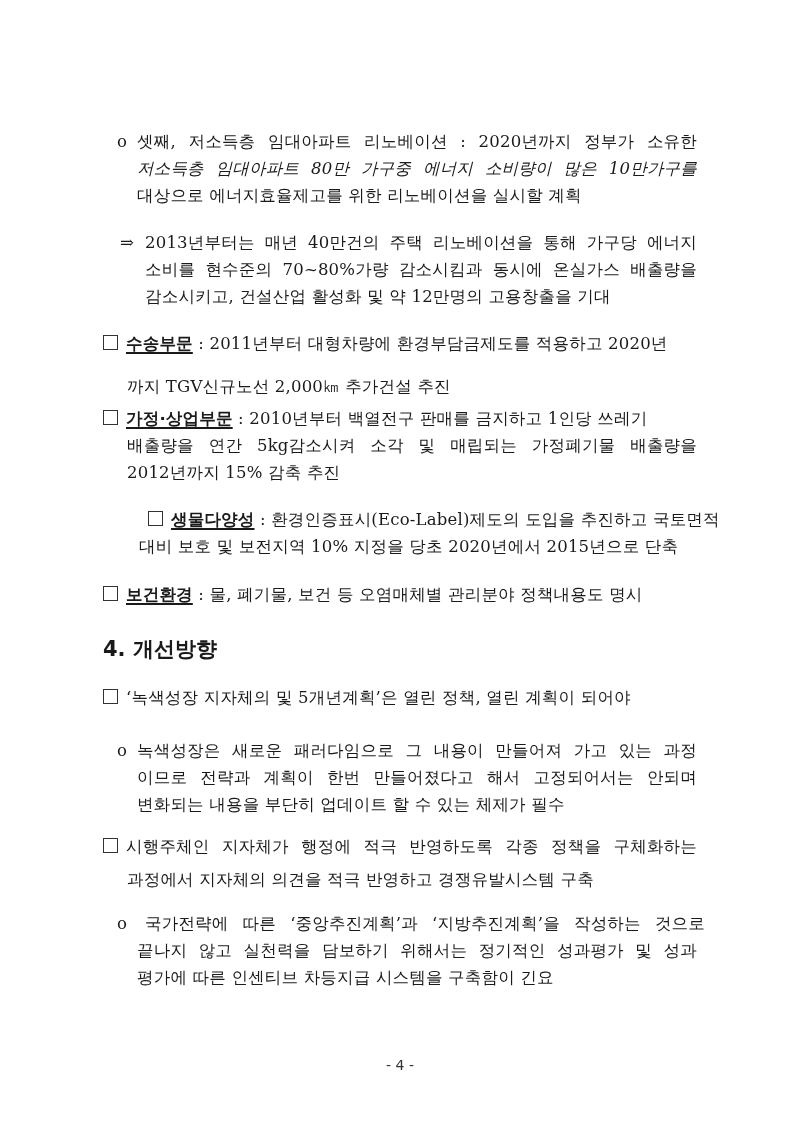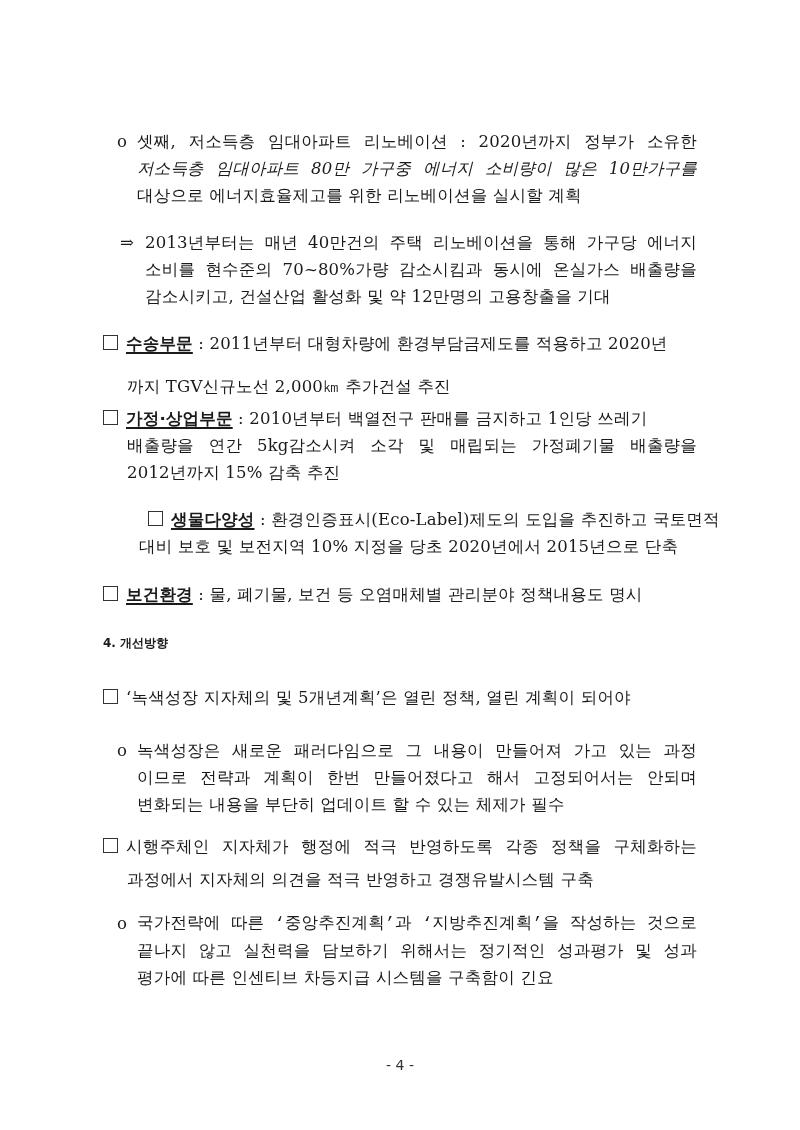--- a/index.html
+++ b/index.html
@@ -2,21 +2,21 @@
 <html><head>
 <meta charset="utf-8">
 <style>
   html, body { margin: 0; padding: 0; background: #ffffff; }
   body { width: 800px; height: 1130px; position: relative; overflow: hidden;
          font-family: "DejaVu Serif", "Liberation Serif", serif; color: #1a1a1a; }
   .line { position: absolute; font-size: 16.5px; line-height: 20px; white-space: nowrap; letter-spacing: 0.2px; }
   .justify { text-align: justify; text-align-last: justify; white-space: normal; }
   .ul { text-decoration: underline; text-underline-offset: 3px; text-decoration-thickness: 2px; font-weight: bold; font-family: "DejaVu Sans", sans-serif; }
   .box { display: inline-block; width: 13px; height: 13px; border: 1px solid #333; margin-right: 8px; vertical-align: -1px; }
-  .heading { position: absolute; font-size: 12px; font-weight: bold; font-family: "DejaVu Sans", sans-serif; }
+  .heading { position: absolute; font-size: 21px; font-weight: bold; font-family: "DejaVu Sans", sans-serif; }
   .pagenum { position: absolute; left: 0; width: 800px; text-align: center; top: 1057px; font-size: 14px; font-family: "DejaVu Sans", sans-serif; color: #333; }
 </style>
 </head>
 <body>
 
 <div>
   <span class="line" style="left:117px; top:132px;">o</span>
   <span class="line justify" style="left:137px; top:132px; width:560px;">셋째, 저소득층 임대아파트 리노베이션 : 2020년까지 정부가 소유한</span>
   <span class="line justify" style="left:137px; top:159px; width:560px;font-style:italic;">저소득층 임대아파트 80만 가구중 에너지 소비량이 많은 10만가구를</span>
   <span class="line" style="left:137px; top:186px;">대상으로 에너지효율제고를 위한 리노베이션을 실시할 계획</span>
@@ -74,18 +74,18 @@
 
 <div>
   <span class="line justify" style="left:103px; top:809px; width:594px;margin-top:28px;">
     <span class="box"></span><span>시행주체인 지자체가 행정에 적극 반영하도록 각종 정책을 구체화하는</span>
   </span>
   <span class="line" style="left:127px; top:870px;">과정에서 지자체의 의견을 적극 반영하고 경쟁유발시스템 구축</span>
 </div>
 
 <div>
   <span class="line" style="left:117px; top:914px;">o</span>
-  <span class="line justify" style="left:137px; top:914px; width:560px;font-family:Liberation Mono, monospace;">국가전략에 따른 ‘중앙추진계획’과 ‘지방추진계획’을 작성하는 것으로</span>
+  <span class="line justify" style="left:145px; top:914px; width:560px;">국가전략에 따른 ‘중앙추진계획’과 ‘지방추진계획’을 작성하는 것으로</span>
   <span class="line justify" style="left:137px; top:941px; width:560px;">끝나지 않고 실천력을 담보하기 위해서는 정기적인 성과평가 및 성과</span>
   <span class="line" style="left:137px; top:968px;">평가에 따른 인센티브 차등지급 시스템을 구축함이 긴요</span>
 </div>
 
 <div class="pagenum">- 4 -</div>
 
 </body></html>

